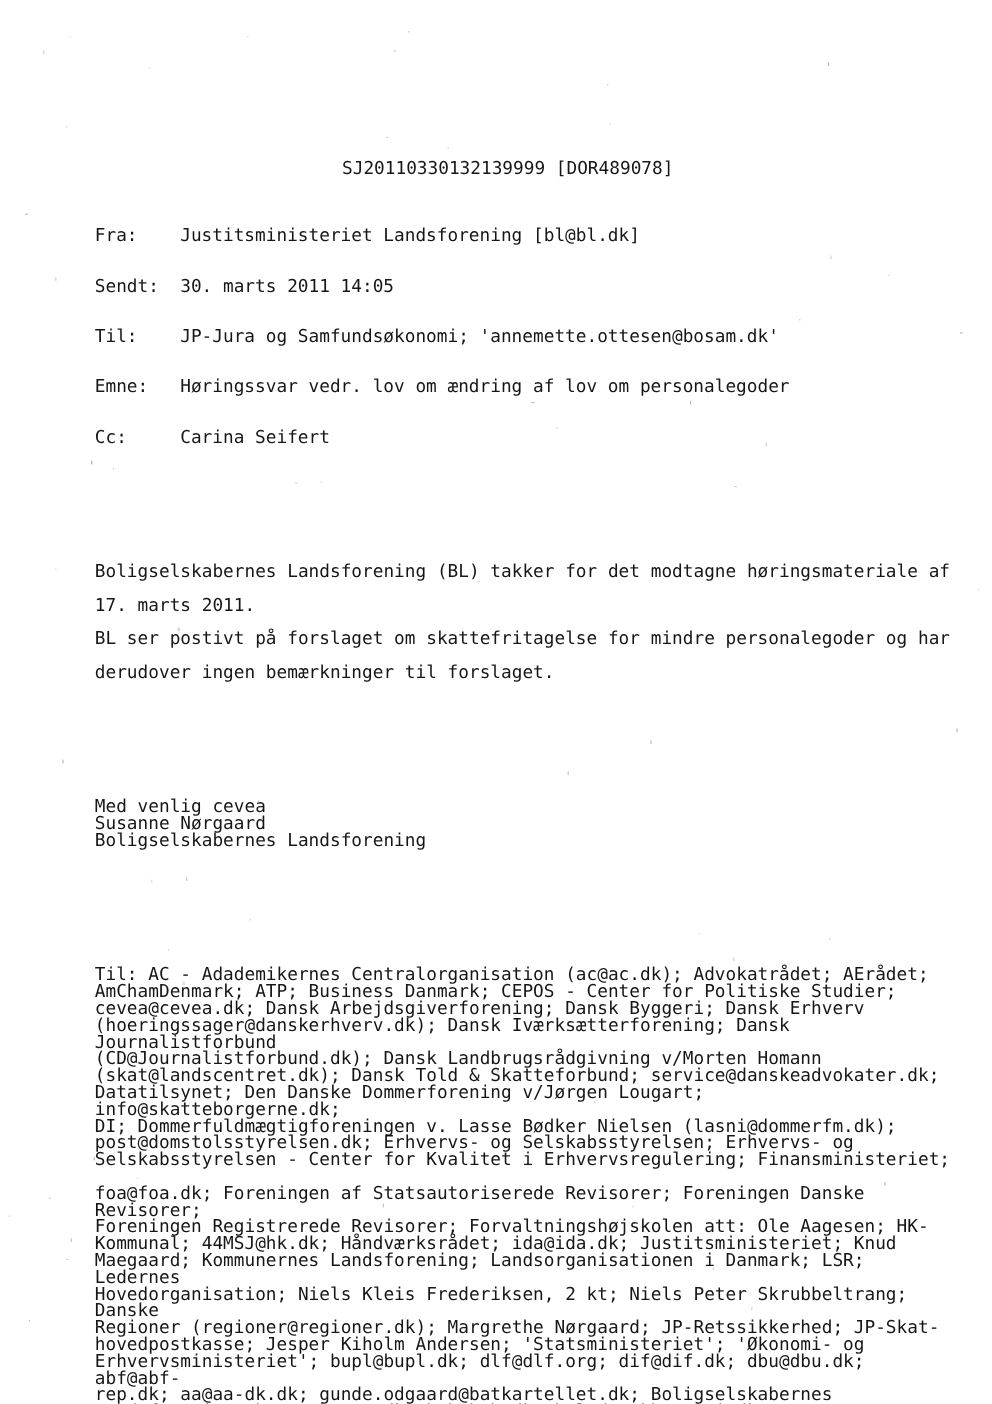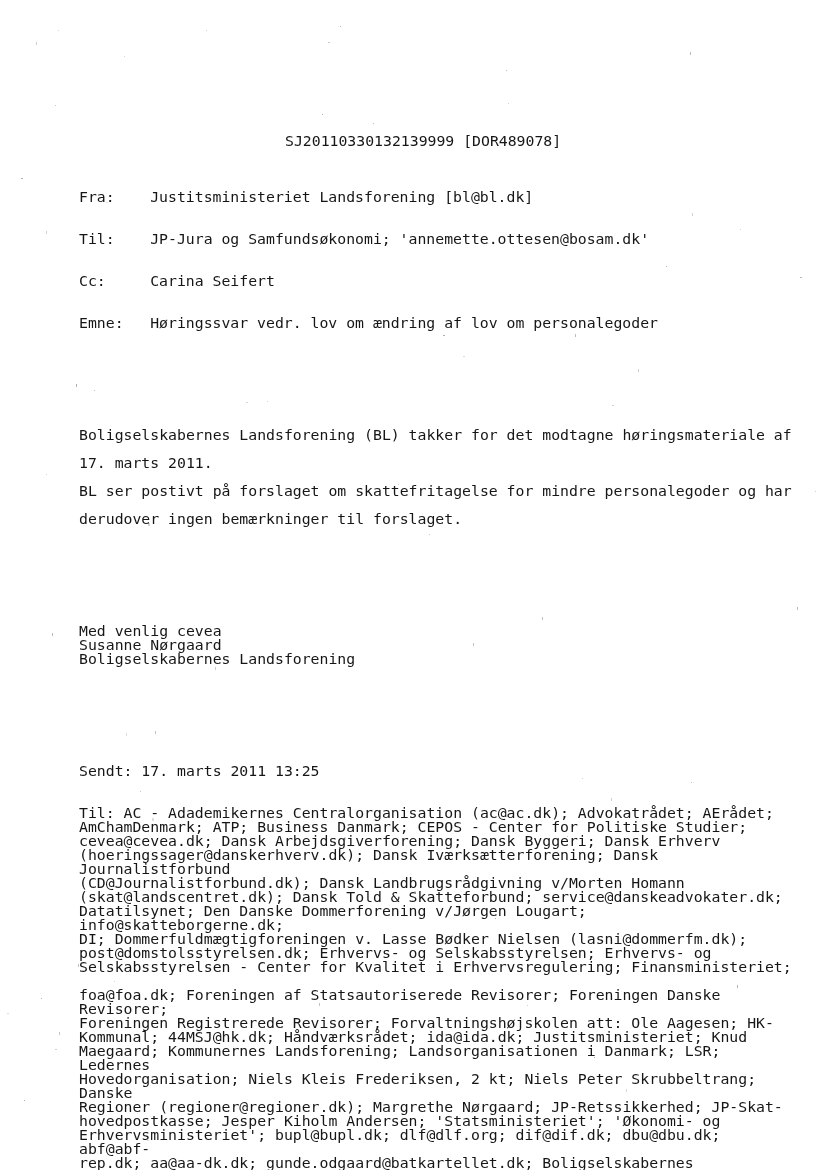--- a/index.html
+++ b/index.html
@@ -42,43 +42,43 @@
 </style>
 </head>
 <body>
 
 <div class="page">
   <div class="doc">
 
     <div class="ln ref-line">SJ20110330132139999 [DOR489078]</div>
 
     <div class="ln"><span class="hlabel">Fra:</span><span>Justitsministeriet Landsforening [bl@bl.dk]</span></div>
+    <div class="ln"><span class="hlabel">Sendt:</span><span>30. marts 2011 14:05</span></div>
     <div class="ln"><span class="hlabel">Til:</span><span>JP-Jura og Samfundsøkonomi; 'annemette.ottesen@bosam.dk'</span></div>
+    <div class="ln"><span class="hlabel">Emne:</span><span>Høringssvar vedr. lov om ændring af lov om personalegoder</span></div>
     <div class="ln"><span class="hlabel">Cc:</span><span>Carina Seifert</span></div>
-    <div class="ln"><span class="hlabel">Emne:</span><span>Høringssvar vedr. lov om ændring af lov om personalegoder</span></div>
 
     <div class="ln"></div>
 
     <div class="ln">Boligselskabernes Landsforening (BL) takker for det modtagne høringsmateriale af
 
 17. marts 2011.
 
 BL ser postivt på forslaget om skattefritagelse for mindre personalegoder og har
 
 derudover ingen bemærkninger til forslaget.</div>
 
     <div class="ln"></div>
 
     <div class="ln">Med venlig cevea
 Susanne Nørgaard
 Boligselskabernes Landsforening</div>
 
     <div class="ln"></div>
 
-    <div class="ln">Sendt: 17. marts 2011 13:25</div>
     <div class="ln">Til: AC - Adademikernes Centralorganisation (ac@ac.dk); Advokatrådet; AErådet;
 AmChamDenmark; ATP; Business Danmark; CEPOS - Center for Politiske Studier;
 cevea@cevea.dk; Dansk Arbejdsgiverforening; Dansk Byggeri; Dansk Erhverv
 (hoeringssager@danskerhverv.dk); Dansk Iværksætterforening; Dansk
 Journalistforbund
 (CD@Journalistforbund.dk); Dansk Landbrugsrådgivning v/Morten Homann
 (skat@landscentret.dk); Dansk Told &amp; Skatteforbund; service@danskeadvokater.dk;
 Datatilsynet; Den Danske Dommerforening v/Jørgen Lougart;
 info@skatteborgerne.dk;
 DI; Dommerfuldmægtigforeningen v. Lasse Bødker Nielsen (lasni@dommerfm.dk);

